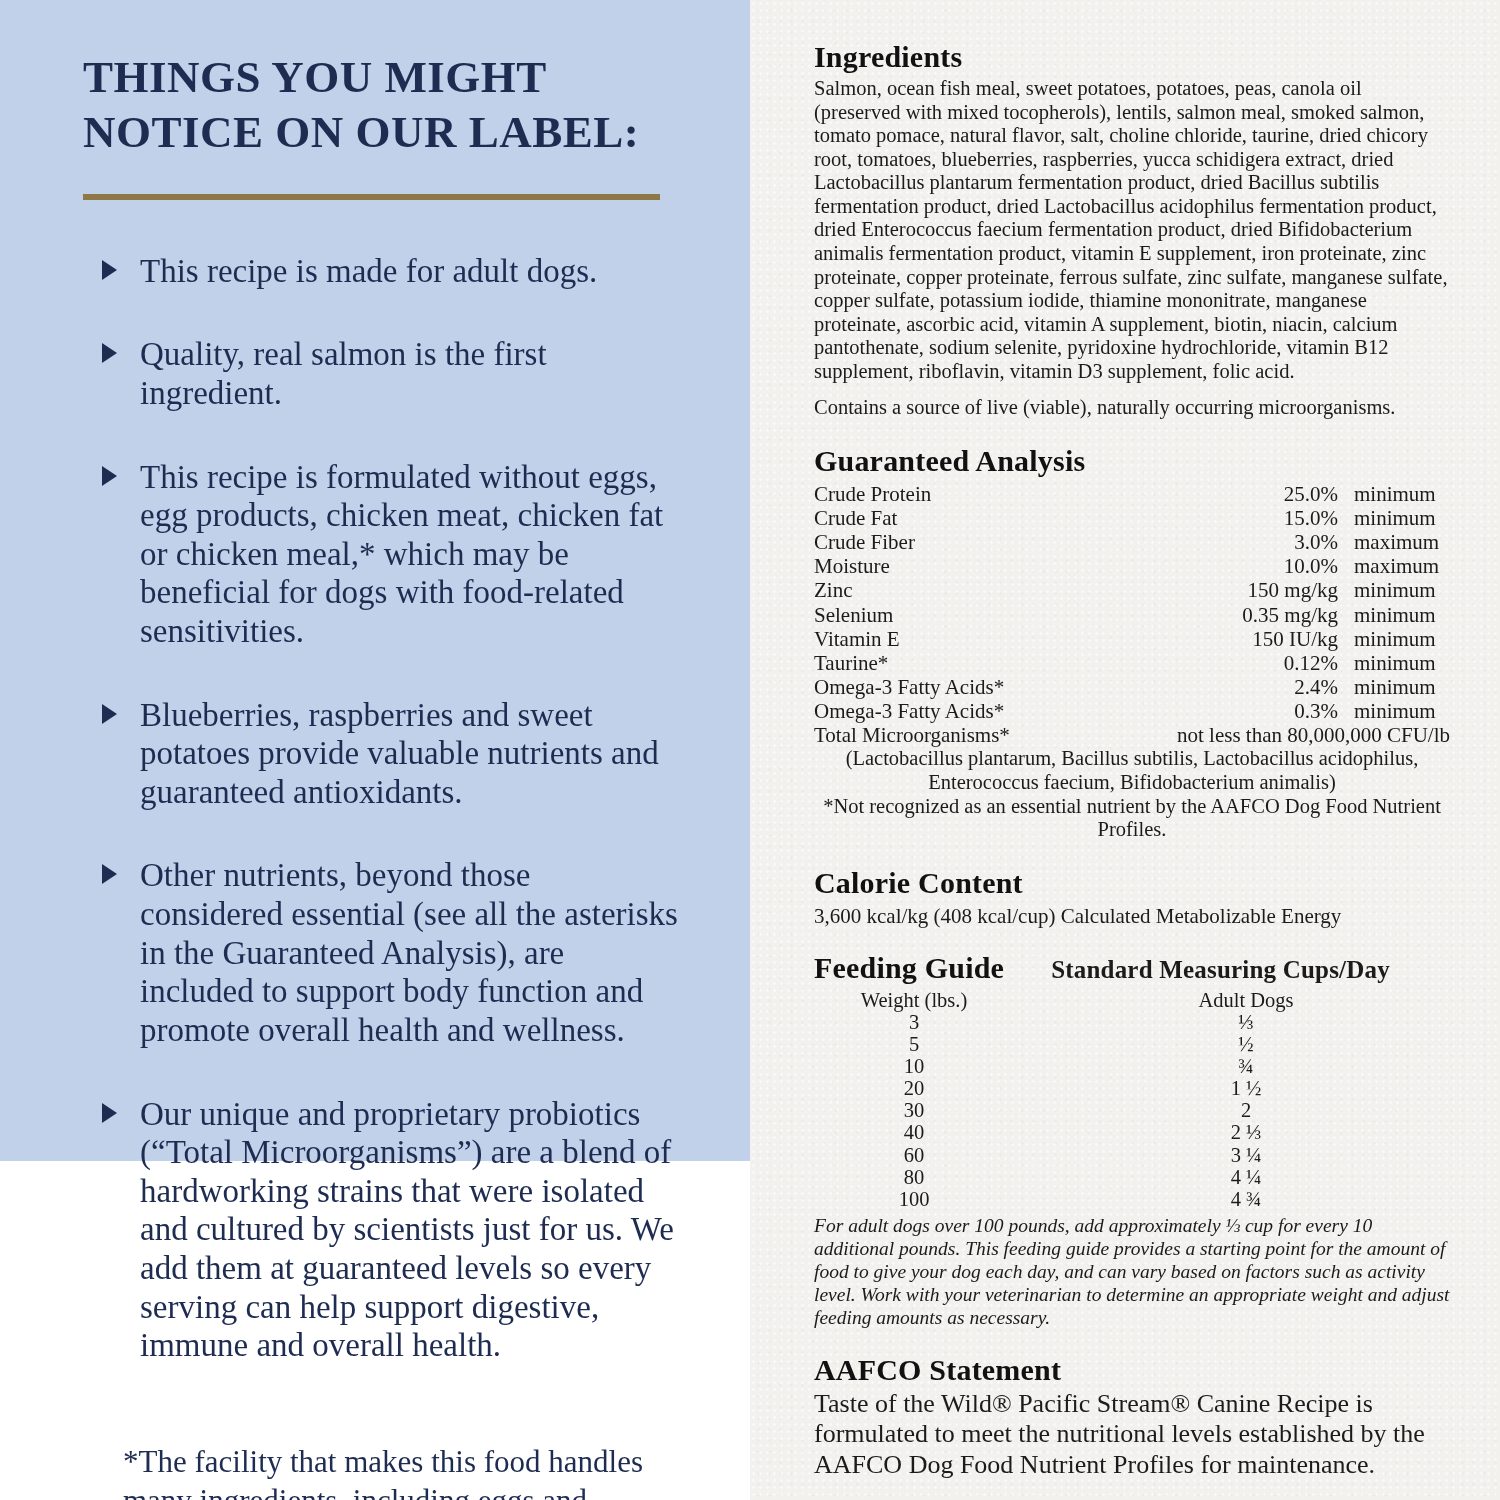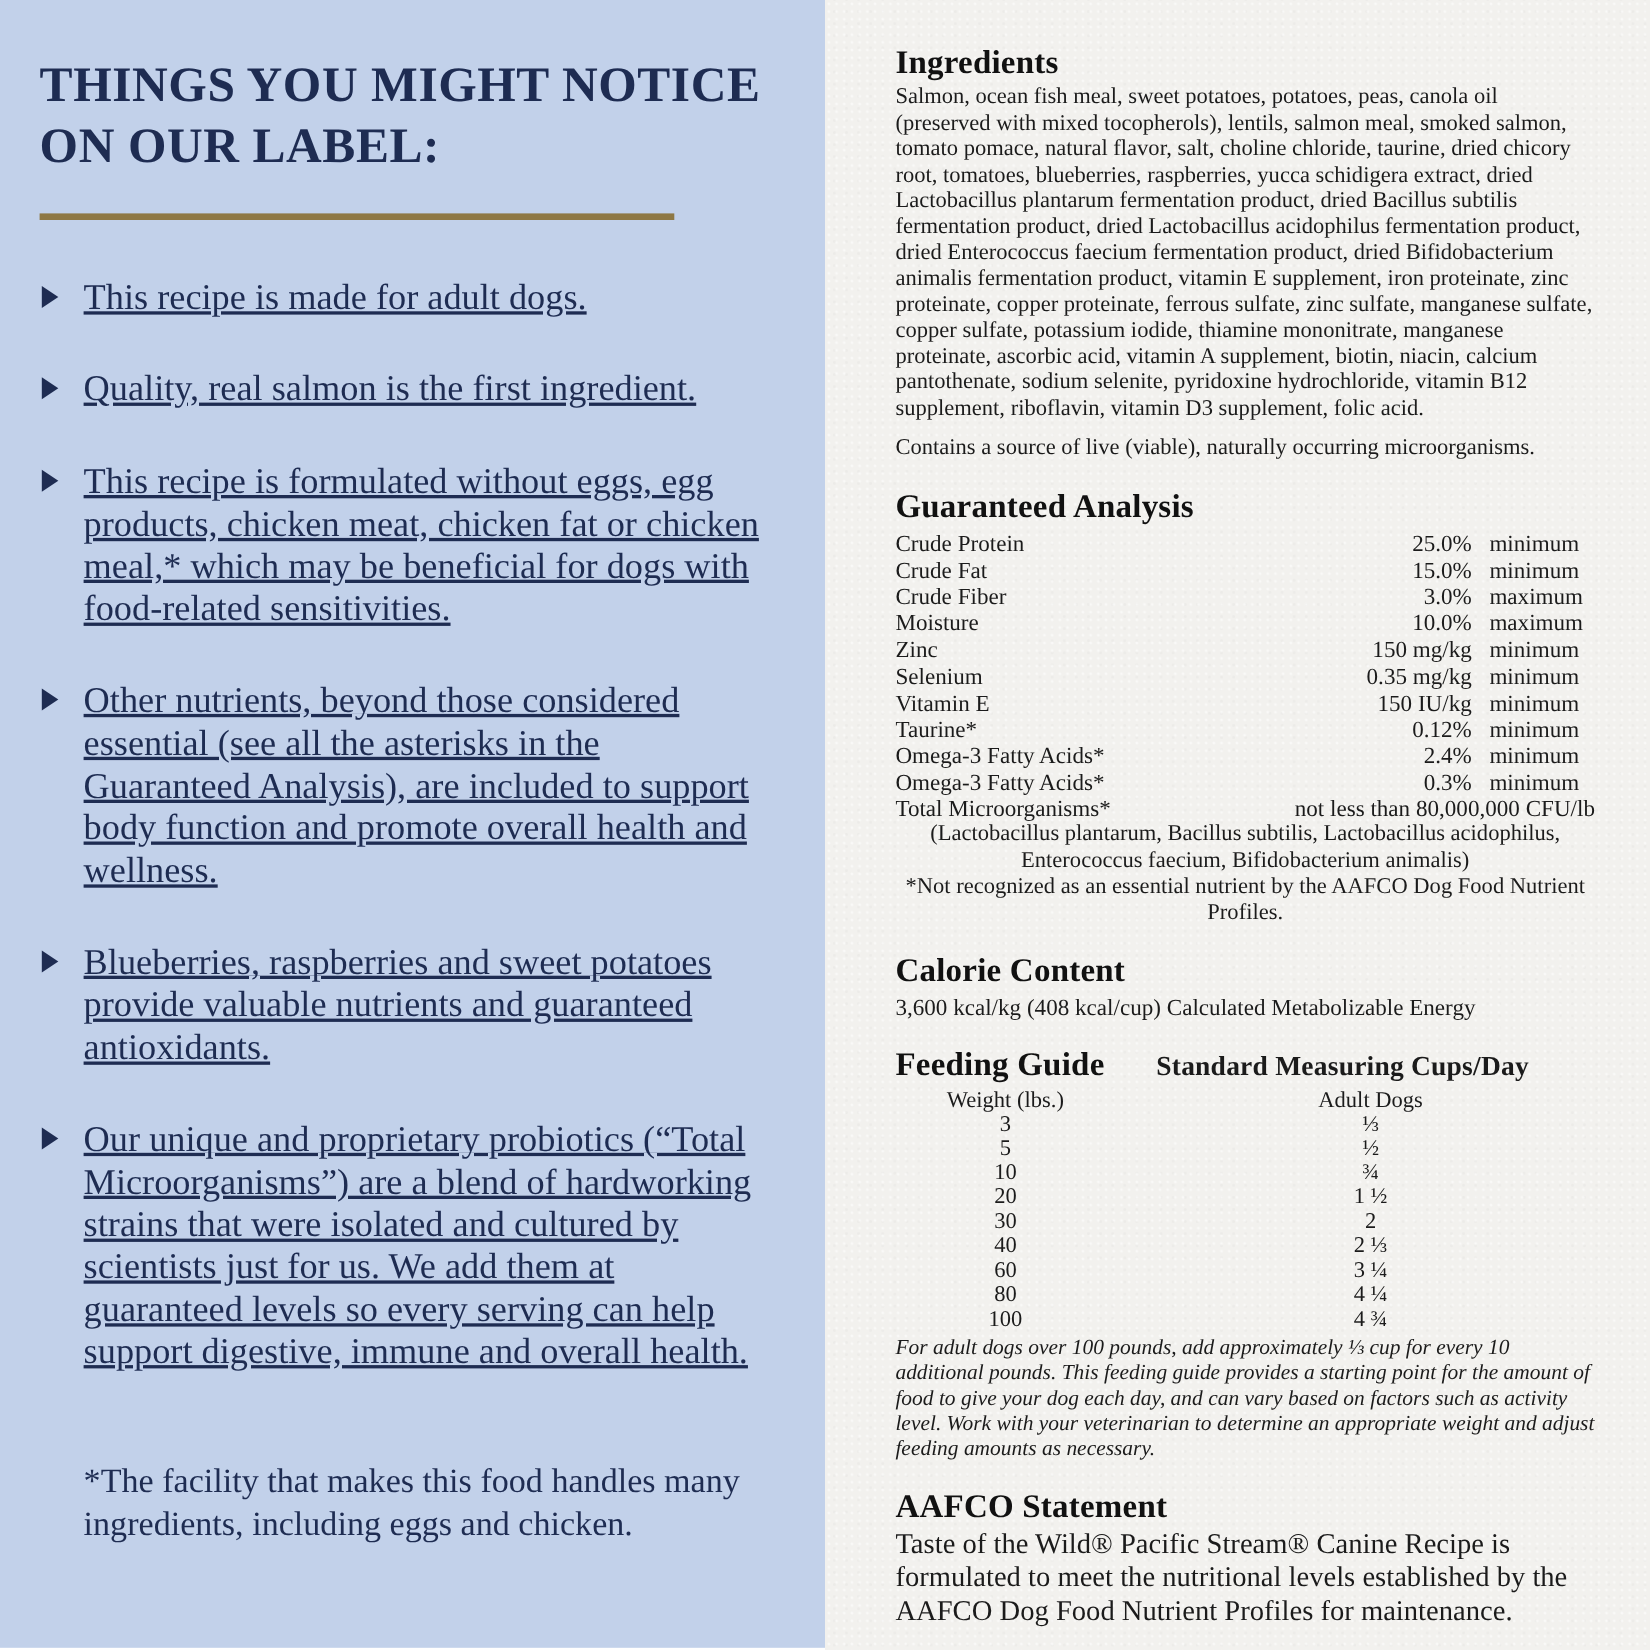--- a/index.html
+++ b/index.html
@@ -5,34 +5,34 @@
   html,body { margin:0; padding:0; }
   body {
     width:1500px; height:1500px;
     font-family:"Liberation Serif", serif;
     overflow:hidden;
   }
   .label-container { display:flex; width:1500px; height:1500px; }
 
   
   .left-panel {
-    width:750px; height:1498px; box-sizing:border-box;
+    width:750px; height:1161px; box-sizing:border-box;
     background:#c2d1ea;
     color:#1e2c52;
-    padding:50px 52px 0 36px;
+    padding:50px 52px 0 83px;
   }
   .left-heading {
     font-size:45px; line-height:1.22; font-weight:bold;
     letter-spacing:0.5px; margin:0;
   }
   .gold-rule {
     height:6px; width:577px; background:#8e7845;
     margin:34px 0 52px 0; border:none;
   }
-  .bullet-list { list-style:none; margin:0; padding:0;text-decoration:underline; }
+  .bullet-list { list-style:none; margin:17px; padding:0; }
   .bullet-list li {
     position:relative; padding-left:40px;
     font-size:33px; line-height:1.17;
     margin-bottom:45px;
   }
   .tri-icon {
     position:absolute; left:2px; top:8px;
     width:0; height:0;
     border-left:15px solid #1e2c52;
     border-top:10px solid transparent;
@@ -101,25 +101,25 @@
       <li>
         <span class="tri-icon"></span>
         <span>Quality, real salmon is the first ingredient.</span>
       </li>
       <li>
         <span class="tri-icon"></span>
         <span>This recipe is formulated without eggs, egg products, chicken meat, chicken fat or chicken meal,* which may be beneficial for dogs with food-related sensitivities.</span>
       </li>
       <li>
         <span class="tri-icon"></span>
+        <span>Blueberries, raspberries and sweet potatoes provide valuable nutrients and guaranteed antioxidants.</span>
+      </li>
+      <li>
+        <span class="tri-icon"></span>
         <span>Other nutrients, beyond those considered essential (see all the asterisks in the Guaranteed Analysis), are included to support body function and promote overall health and wellness.</span>
-      </li>
-      <li>
-        <span class="tri-icon"></span>
-        <span>Blueberries, raspberries and sweet potatoes provide valuable nutrients and guaranteed antioxidants.</span>
       </li>
       <li>
         <span class="tri-icon"></span>
         <span>Our unique and proprietary probiotics (“Total Microorganisms”) are a blend of hardworking strains that were isolated and cultured by scientists just for us. We add them at guaranteed levels so every serving can help support digestive, immune and overall health.</span>
       </li>
     </ul>
     <p class="left-footnote">*The facility that makes this food handles many ingredients, including eggs and chicken.</p>
   </div>
 
   <div class="right-panel">

